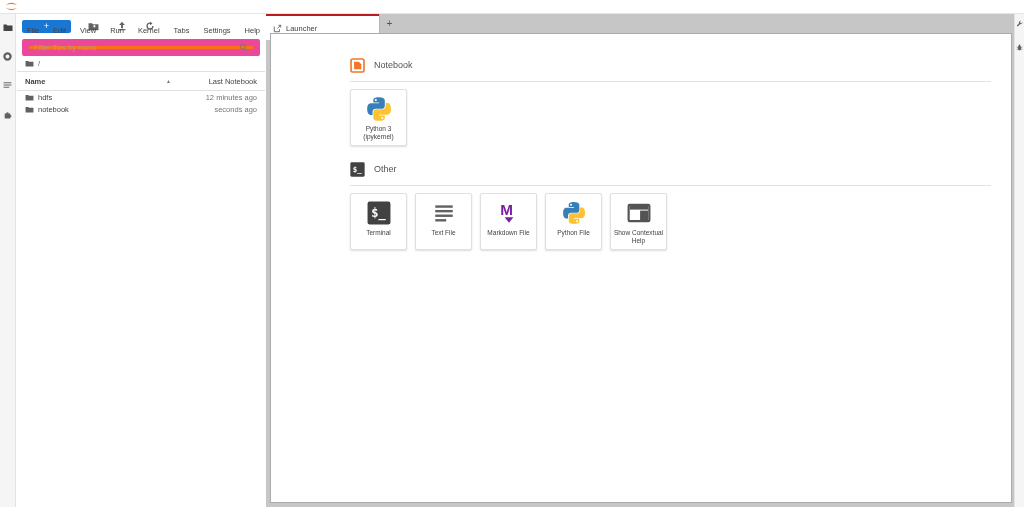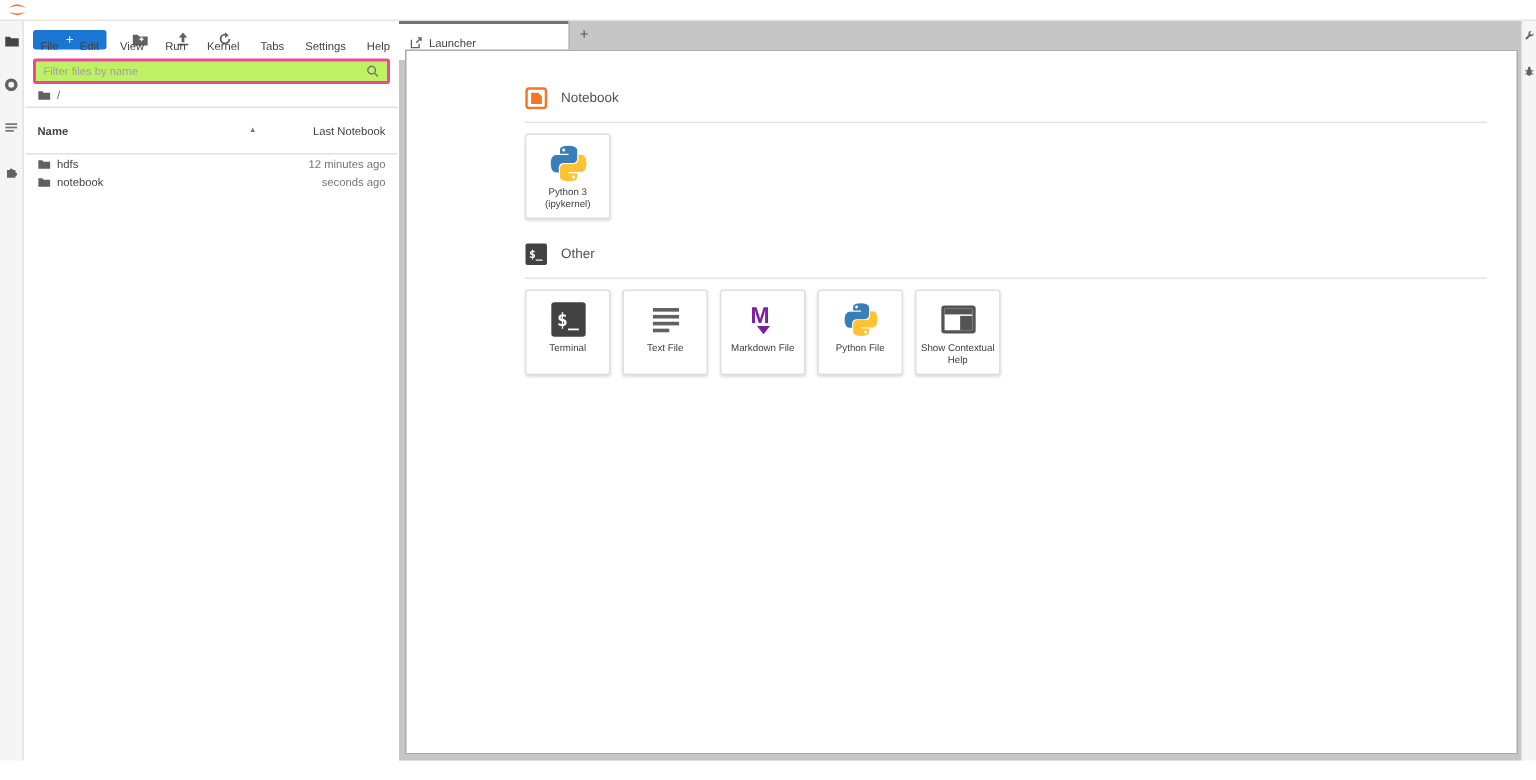--- a/index.html
+++ b/index.html
@@ -18,39 +18,39 @@
   .sidebar-left { position:absolute; top:14px; left:0; width:16px; bottom:13px;
     background:#f5f5f5; border-right:1px solid #e4e4e4; display:flex; flex-direction:column;
     align-items:center; padding-top:8px; gap:19px; }
   .side-icon { width:10px; height:10px; display:flex; align-items:center; justify-content:center; }
   
   .filebrowser { position:absolute; top:14px; left:17px; width:248px; bottom:13px; background:#fff; }
   .fb-toolbar { height:24px; display:flex; align-items:center; padding:0 5px; }
   .btn-new-launcher { width:49px; height:13px; background:#1976d2; border:none; border-radius:2px;
     color:#fff; font-size:9px; line-height:11px; display:flex; align-items:center; justify-content:center; }
   .fb-tool { width:11px; height:11px; margin-left:17px; display:flex; align-items:center; justify-content:center; }
-  .fb-filter { margin:1px 5px 0 5px; height:17px; border:2px solid #ec4899; border-radius:2px;
-    display:flex; align-items:center; padding:0 5px; background:#bef264; }
+  .fb-filter { margin:1px 5px 0 5px; height:17px; border:7px solid #ec4899; border-radius:2px;
+    display:flex; align-items:center; padding:0 5px; background:#f97316; }
   .fb-filter input { border:none; outline:none; flex:1; font-size:7.5px; color:#424242;
     font-family:"Liberation Sans", sans-serif; background:transparent; }
   .fb-filter input::placeholder { color:#a0a0a0; }
   .fb-crumbs { height:15px; display:flex; align-items:center; padding:0 8px; gap:4px;
     font-size:7.5px; color:#616161; }
-  .fb-listheader { height:32px; border-top:1px solid #e0e0e0; border-bottom:1px solid #e0e0e0;
+  .fb-listheader { height:20px; border-top:1px solid #e0e0e0; border-bottom:1px solid #e0e0e0;
     display:flex; align-items:center; padding:0 8px; font-size:7.5px; color:#424242; }
   .col-name { flex:1; display:flex; align-items:center; font-weight:bold; }
   .sort-caret { margin-left:auto; margin-right:14px; font-size:5px; color:#757575; }
   .col-modified { width:72px; text-align:right; font-weight:normal; color:#424242; }
   .fb-row { height:12px; display:flex; align-items:center; padding:0 8px; font-size:7.5px; color:#424242; }
   .fb-row .row-name { display:flex; align-items:center; gap:4px; flex:1; }
   .fb-row .row-modified { color:#757575; }
   
   .dock { position:absolute; left:266px; right:10px; top:14px; bottom:13px; background:#c6c6c6; }
   .tabbar { height:19px; display:flex; align-items:stretch; }
-  .tab { width:113px; background:#fff; border-top:2px solid #737373; display:flex; align-items:center;
+  .tab { width:113px; background:#fff; border-top:2px solid #b91c1c; display:flex; align-items:center;
     gap:4px; padding:12px 7px; font-size:7.5px; color:#424242; }
   .tab-add { width:20px; display:flex; align-items:center; justify-content:center;
     color:#555; font-size:10px; border-left:1px solid #b5b5b5; }
   .main-panel { position:absolute; top:19px; left:4px; right:2px; bottom:4px; background:#fff;
     border:1px solid #ababab; overflow:hidden; }
   .launcher-body { padding:23px 0 0 79px; }
   .section { width:641px; }
   .section-header { display:flex; align-items:center; gap:9px; height:16px; }
   .section-title { font-size:9px; color:#525252; }
   .section-rule { border-bottom:1px solid #e3e3e3; margin-top:8px; }

